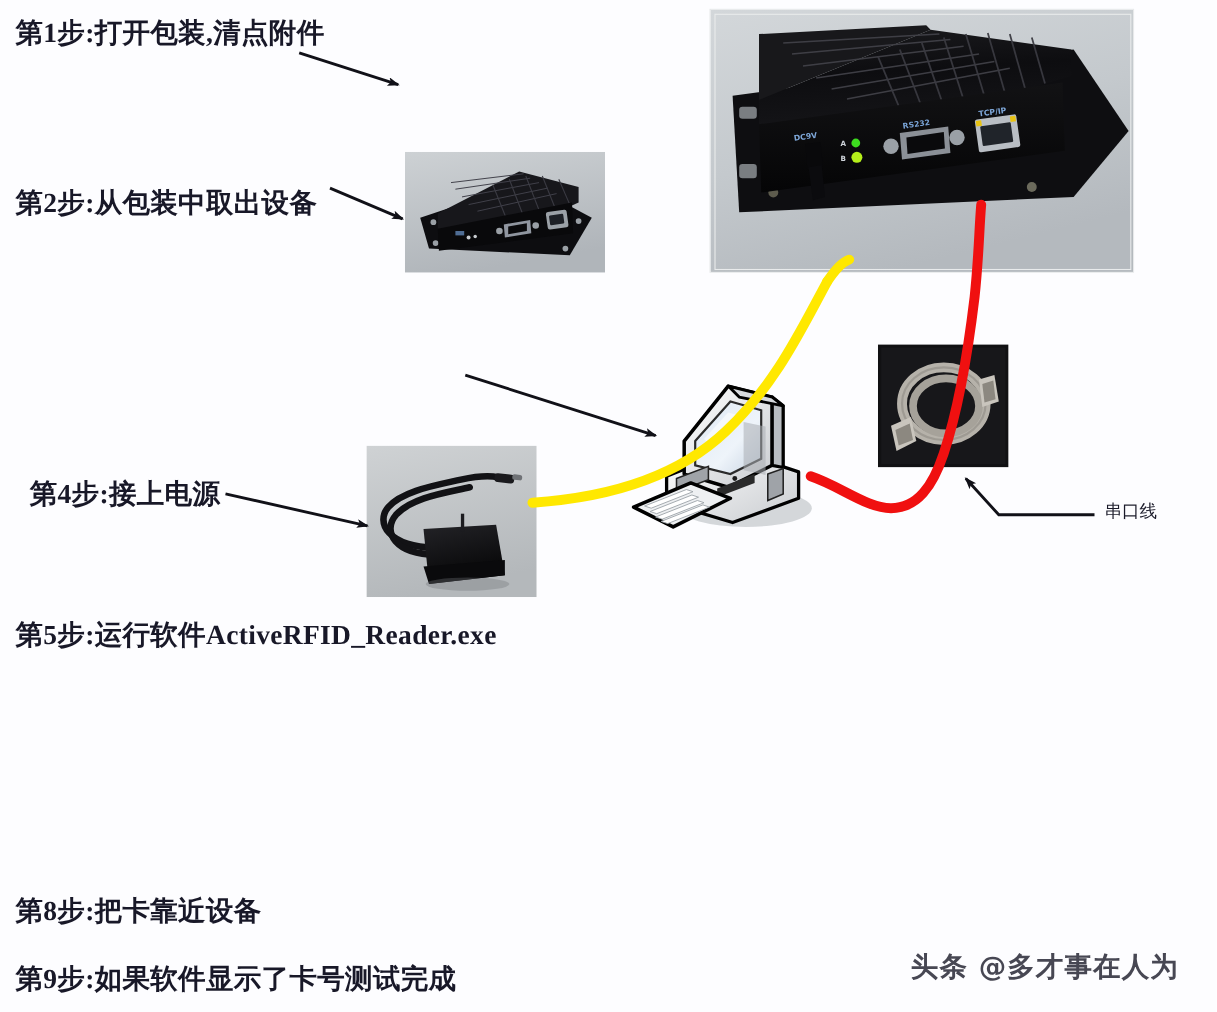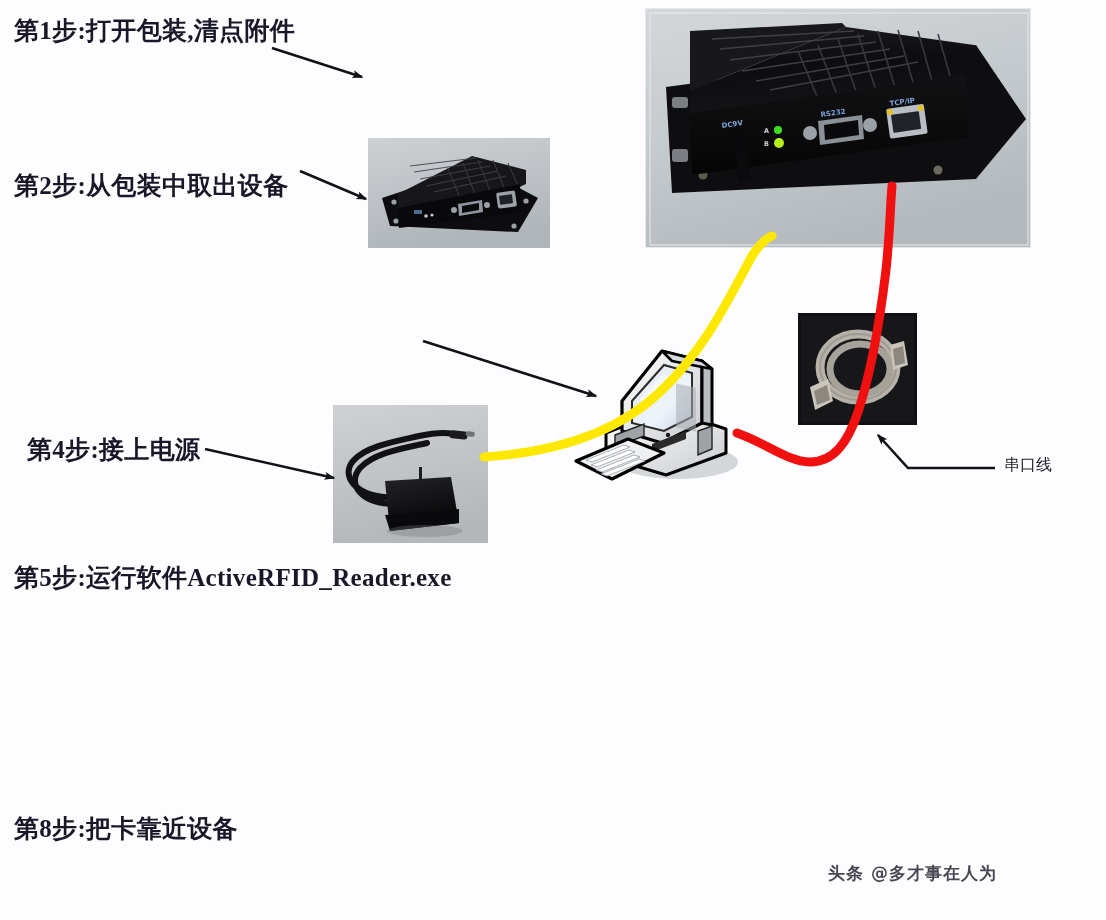--- a/index.html
+++ b/index.html
@@ -48,21 +48,21 @@
     left: 0; top: 0;
     width: 1106px; height: 920px;
     pointer-events: none;
   }
 
   
   .watermark {
     position: absolute;
     color: #3a3a46;
     font-family: "DejaVu Sans", "Liberation Sans", sans-serif;
-    font-size: 17px;
+    font-size: 25px;
     font-weight: 700;
     letter-spacing: 1px;
     opacity: .93;
     white-space: nowrap;
   }
 
   .label-serial {
     position: absolute;
     color: #1b1b2a;
     font-family: "Liberation Serif", "DejaVu Serif", serif;
@@ -310,18 +310,19 @@
       <line x1="205" y1="449" x2="334" y2="478" marker-end="url(#arrowHead)"></line>
       <polyline points="995,468 908,468 878,435" marker-end="url(#arrowHead)"></polyline>
     </g>
   </svg>
 
   <div class="step-text" style="left:14px; top:18px;">第1步:打开包装,清点附件</div>
   <div class="step-text" style="left:14px; top:173px;">第2步:从包装中取出设备</div>
   <div class="step-text" style="left:27px; top:437px;">第4步:接上电源</div>
   <div class="step-text" style="left:14px; top:565px;">第5步:运行软件ActiveRFID_Reader.exe</div>
   <div class="step-text" style="left:14px; top:804px;margin-top:12px;">第8步:把卡靠近设备</div>
+  <div class="step-text" style="left:14px; top:878px;">第9步:如果软件显示了卡号测试完成</div>
 
   <div class="label-serial" style="left:1004px; top:455px;">串口线</div>
 
   <div class="watermark" style="left:828px; top:862px;">头条 @多才事在人为</div>
 
 </div>
 
 </body></html>

